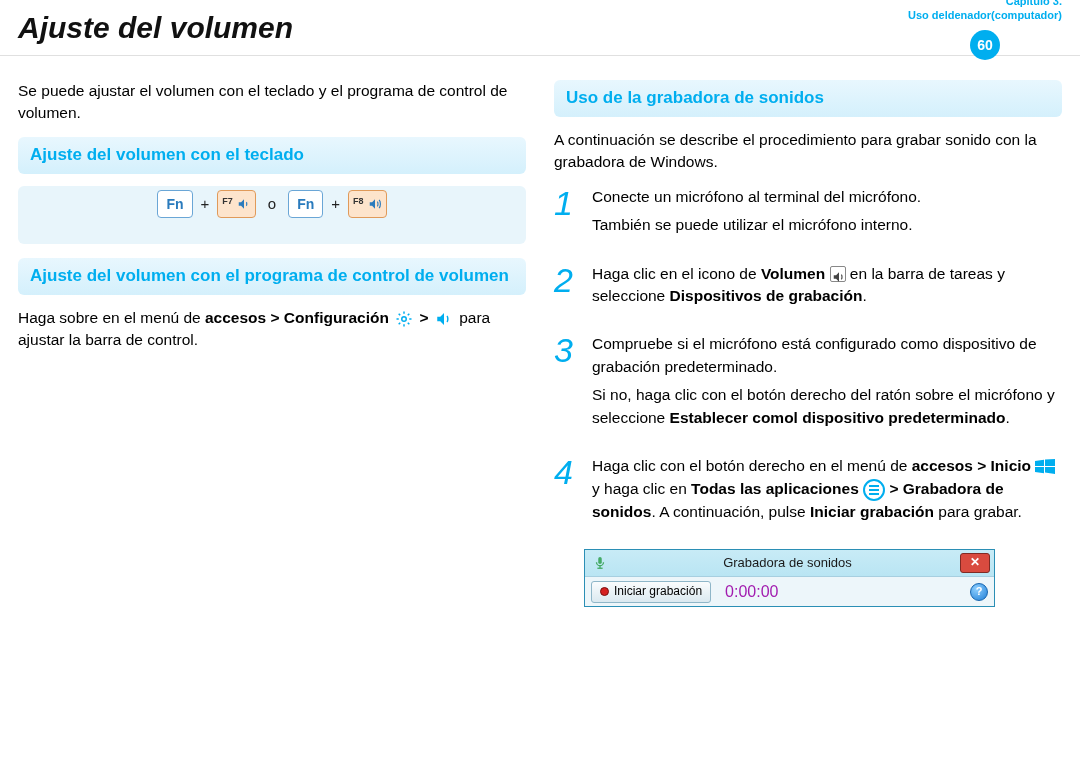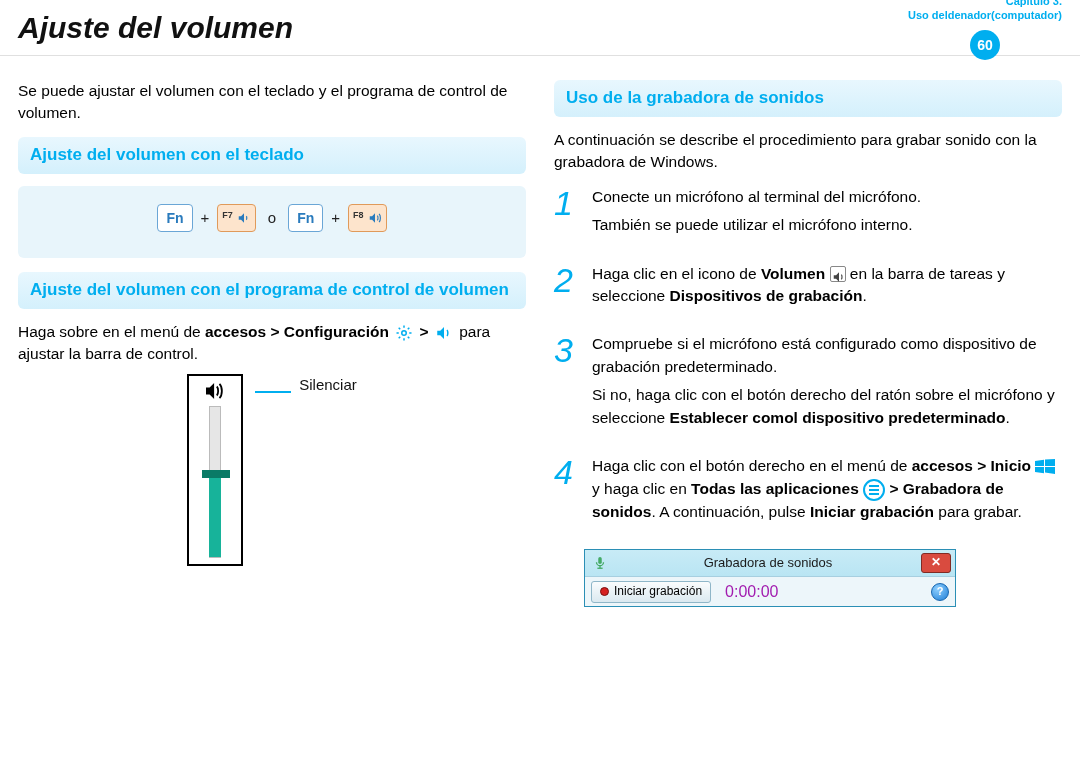--- a/index.html
+++ b/index.html
@@ -67,21 +67,21 @@
     padding: 6px 12px;
     font-size: 17px;
     font-weight: 700;
     color: #00aeef;
     margin: 10px 0 12px 0;
   }
   .intro { margin-bottom: 12px; }
   .keyboard-box {
     background: #e8f5fb;
     border-radius: 6px;
-    padding: 18px 16px 16px 16px;
+    padding: 4px 16px 16px 16px;
     margin-bottom: 14px;
     font-size: 15.5px;
     line-height: 1.9;
   }
   .keyrow { display: flex; align-items: center; gap: 6px; flex-wrap: wrap; justify-content: center; margin-bottom: 10px;}
   .key {
     display: inline-flex;
     align-items: center;
     justify-content: center;
     border: 1px solid #6aa6d6;
@@ -218,21 +218,21 @@
     border-radius: 50%;
     align-items: center;
     justify-content: center;
   }
   .allapps-icon span {
     display:block; width:10px; height:2px; background:#00aeef; box-shadow: 0 -4px 0 #00aeef, 0 4px 0 #00aeef;
   }
 
   .recorder-window {
     margin: 8px 0 0 30px;
-    width: 372px;
+    width: 411px;
     border: 1px solid #2b8fb5;
     background: linear-gradient(#c8ebf6, #a8def0);
     font-size: 12px;
   }
   .recorder-titlebar {
     display: flex;
     align-items: center;
     height: 26px;
     position: relative;
   }
@@ -352,40 +352,20 @@
           <path fill="none" stroke="#00aeef" stroke-width="2" d="M12 2v3M12 19v3M2 12h3M19 12h3M4.9 4.9l2.1 2.1M17 17l2.1 2.1M4.9 19.1L7 17M17 7l2.1-2.1"></path>
         </svg>
       <span class="bold"> &gt; </span>
       <svg class="vol-icon-blue" viewBox="0 0 24 24">
           <path fill="#00aeef" d="M3 9v6h4l5 5V4L7 9H3z"></path>
           <path fill="none" stroke="#00aeef" stroke-width="2" d="M16 8c1.5 1.5 1.5 6.5 0 8"></path>
         </svg>
       <span> para ajustar la barra de control.</span>
     </p>
 
-    <div class="slider-wrap">
-      <div class="slider-box">
-        <div class="slider-speaker">
-          <svg viewBox="0 0 24 20" width="22" height="18">
-              <path fill="#000" d="M2 6v8h4l5 5V1L6 6H2z"></path>
-              <path fill="none" stroke="#000" stroke-width="2" d="M14 5c2 2 2 8 0 10M17 2c3.5 3.5 3.5 12.5 0 16"></path>
-            </svg>
-        </div>
-        <div class="slider-track">
-          <div class="slider-fill"></div>
-          <div class="slider-thumb"></div>
-        </div>
-      </div>
-      <div style="display:flex;flex-direction:column;align-items:flex-start;">
-        <div style="display:flex;align-items:center;">
-          <div class="callout-line"></div>
-          <span class="callout-label" style="margin-top:0;margin-left:8px;">Silenciar</span>
-        </div>
-      </div>
-    </div>
   </div>
 
   <div class="col">
     <div class="section-header" style="margin-top:0;">Uso de la grabadora de sonidos</div>
 
     <p class="para">A continuación se describe el procedimiento para grabar sonido con la grabadora de Windows.</p>
 
     <div class="steps">
 
       <div class="step">

